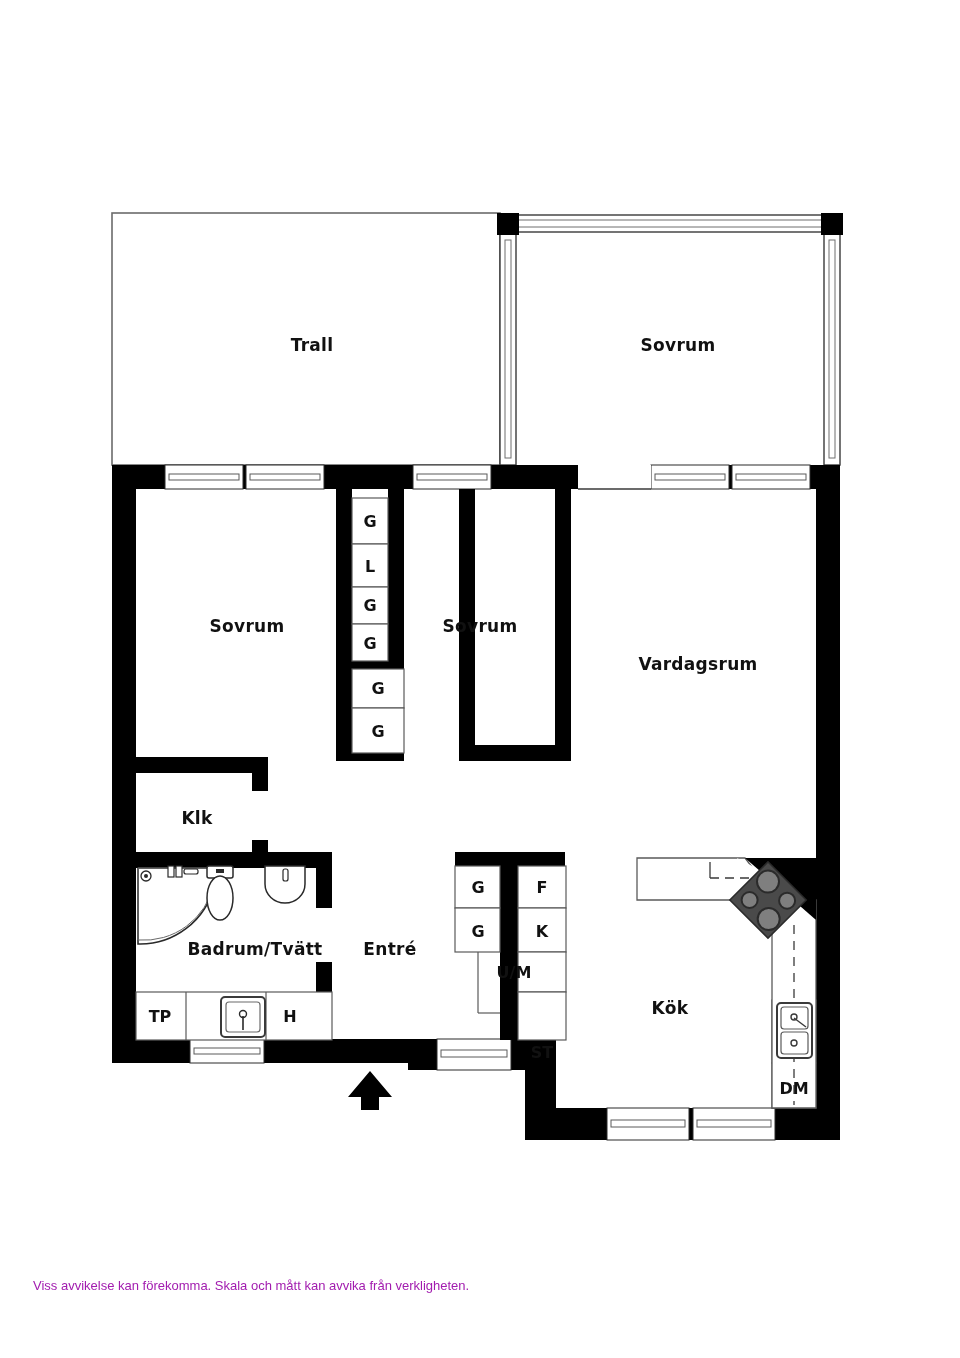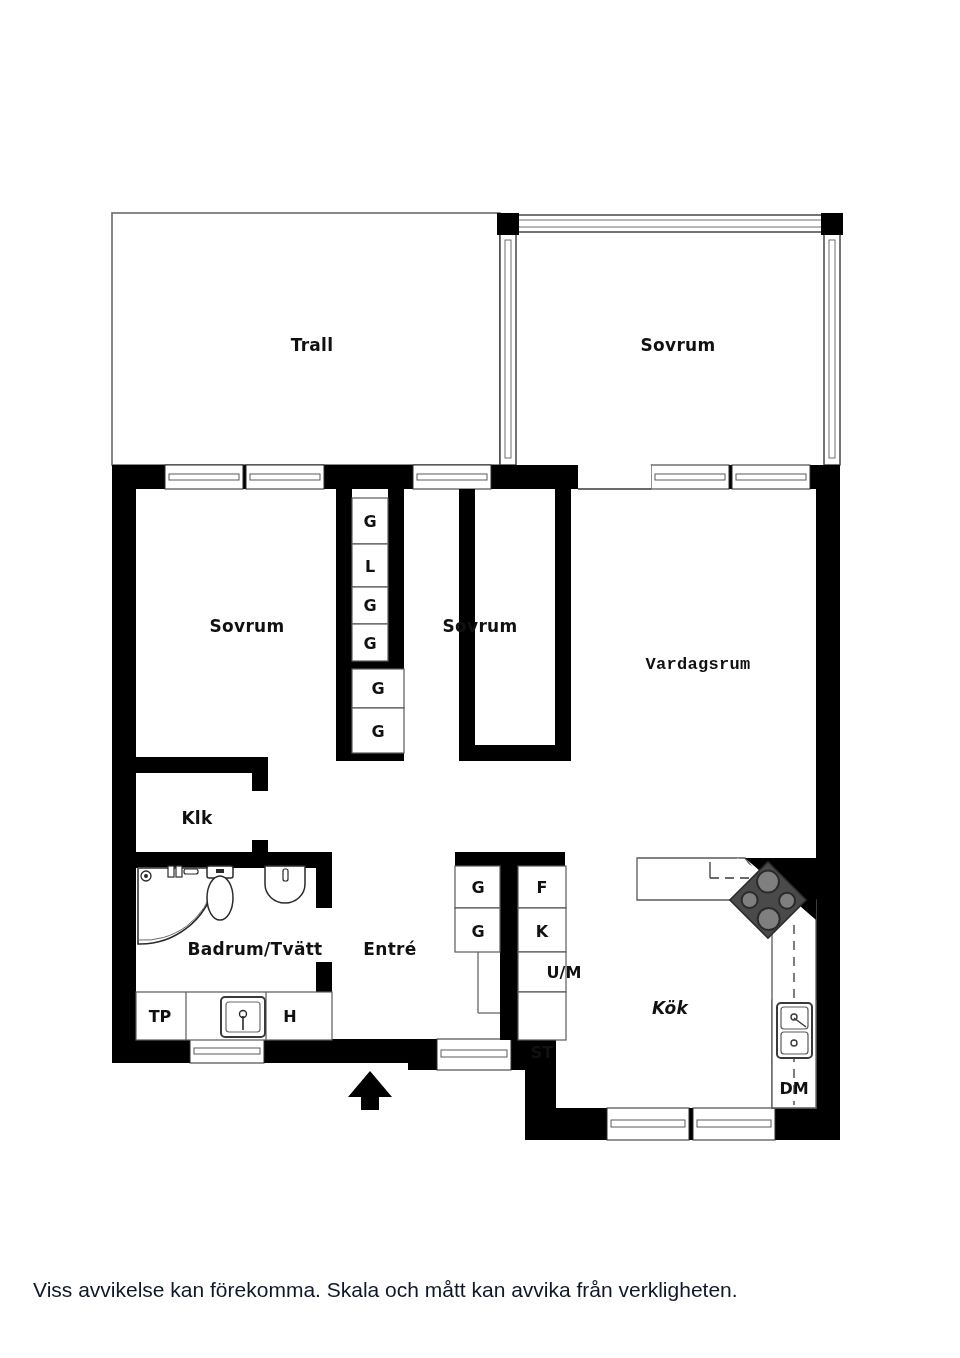--- a/index.html
+++ b/index.html
@@ -9,21 +9,21 @@
   }
   #plan{position:absolute;left:0;top:0;width:960px;height:1358px;}
   .lbl{
     position:absolute;font-weight:bold;color:#111111;
     white-space:nowrap;transform:translate(-50%,-50%);
     font-family:"DejaVu Sans","Liberation Sans",sans-serif;
   }
   .room-label{font-size:17px;letter-spacing:.3px;}
   .cab-label{font-size:16px;}
   .disclaimer{
-    position:absolute;left:33px;top:1278px;font-size:21px;color:#0f172a;
+    position:absolute;left:33px;top:1278px;font-size:13px;color:#a21caf;
     font-family:"Liberation Sans",sans-serif;white-space:nowrap;
   }
 </style>
 </head>
 <body>
 
 <svg id="plan" viewBox="0 0 960 1358" xmlns="http://www.w3.org/2000/svg">
 
   <rect x="0" y="0" width="960" height="1358" fill="#ffffff"></rect>
 
@@ -277,38 +277,38 @@
   <g>
     <path d="M 370 1071 L 392 1097 L 379 1097 L 379 1110 L 361 1110 L 361 1097 L 348 1097 Z" fill="#000000"></path>
   </g>
 
 </svg>
 
 <div class="lbl room-label" style="left:312px;top:345px;">Trall</div>
 <div class="lbl room-label" style="left:678px;top:345px;">Sovrum</div>
 <div class="lbl room-label" style="left:247px;top:626px;">Sovrum</div>
 <div class="lbl room-label" style="left:480px;top:626px;">Sovrum</div>
-<div class="lbl room-label" style="left:698px;top:664px;font-family:Liberation Mono, monospace;">Vardagsrum</div>
+<div class="lbl room-label" style="left:698px;top:664px;">Vardagsrum</div>
 <div class="lbl room-label" style="left:197px;top:818px;">Klk</div>
 <div class="lbl room-label" style="left:232px;top:949px;margin-left:23px;">Badrum/Tvätt</div>
 <div class="lbl room-label" style="left:390px;top:949px;">Entré</div>
-<div class="lbl room-label" style="left:670px;top:1008px;font-style:italic;">Kök</div>
+<div class="lbl room-label" style="left:670px;top:1008px;">Kök</div>
 
 <div class="lbl cab-label" style="left:370px;top:521px;">G</div>
 <div class="lbl cab-label" style="left:370px;top:566px;">L</div>
 <div class="lbl cab-label" style="left:370px;top:605px;">G</div>
 <div class="lbl cab-label" style="left:370px;top:643px;">G</div>
 <div class="lbl cab-label" style="left:378px;top:688px;">G</div>
 <div class="lbl cab-label" style="left:378px;top:731px;">G</div>
 
 <div class="lbl cab-label" style="left:478px;top:887px;">G</div>
 <div class="lbl cab-label" style="left:478px;top:931px;">G</div>
 <div class="lbl cab-label" style="left:542px;top:887px;">F</div>
 <div class="lbl cab-label" style="left:542px;top:931px;">K</div>
-<div class="lbl cab-label" style="left:564px;top:972px;">U/M</div>
+<div class="lbl cab-label" style="left:514px;top:972px;">U/M</div>
 <div class="lbl cab-label" style="left:542px;top:1016px;margin-top:36px;">ST</div>
 
 <div class="lbl cab-label" style="left:160px;top:1016px;text-align:right;">TP</div>
 <div class="lbl cab-label" style="left:290px;top:1016px;">H</div>
 
 <div class="lbl cab-label" style="left:794px;top:1088px;">DM</div>
 
 <div class="disclaimer">Viss avvikelse kan förekomma. Skala och mått kan avvika från verkligheten.</div>
 
 </body></html>

